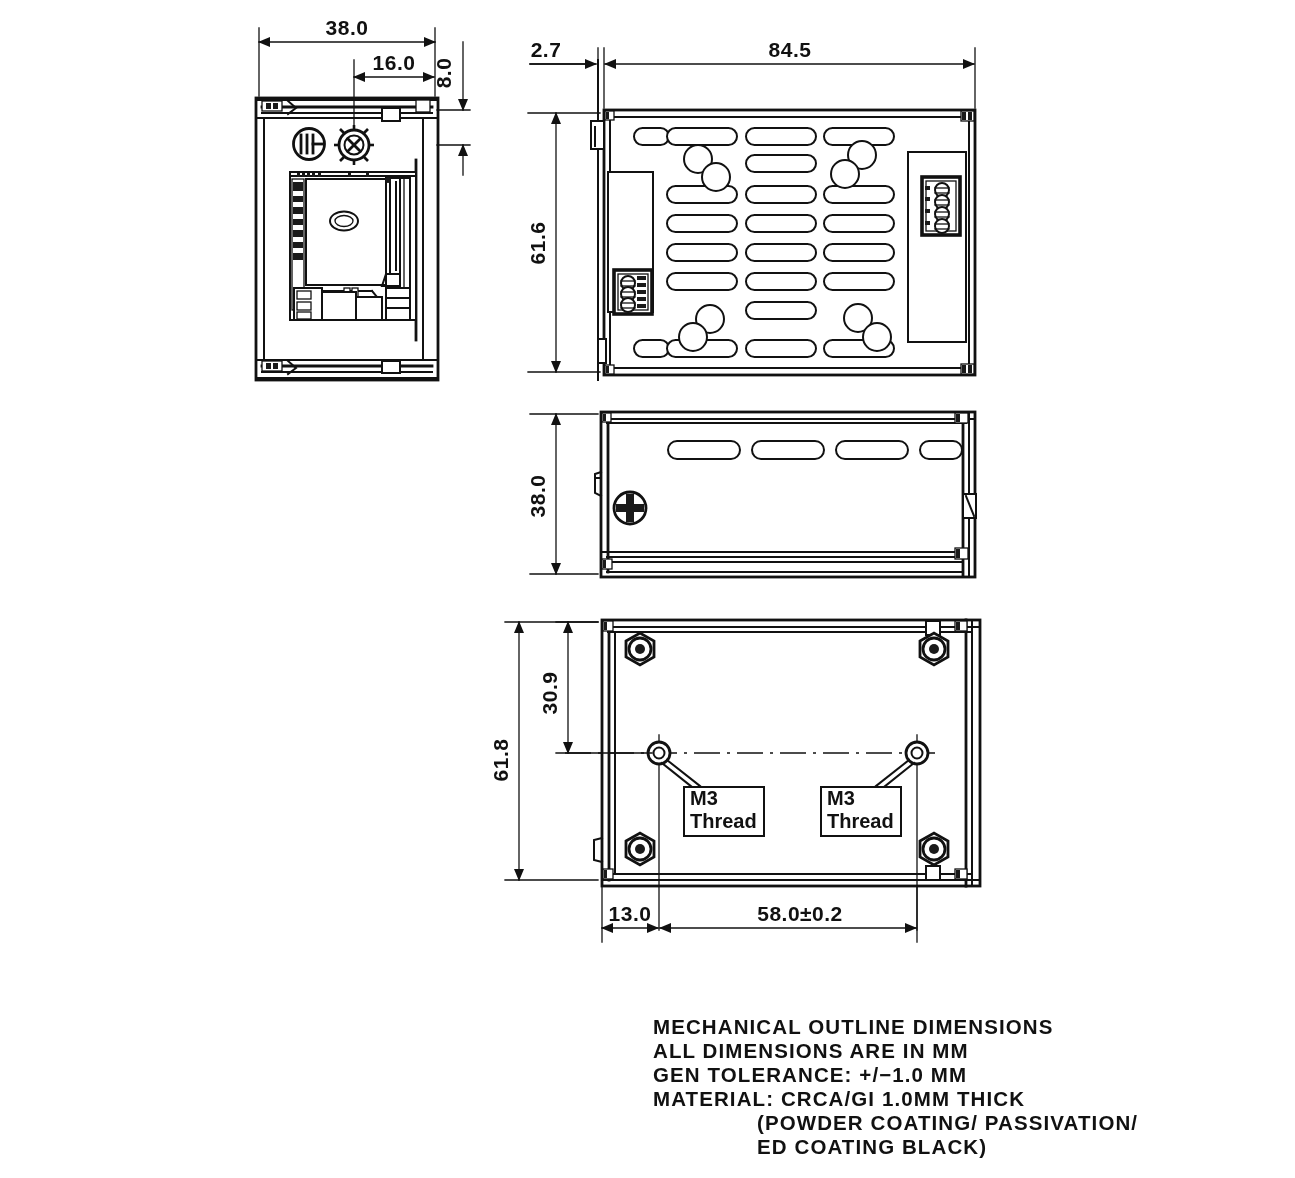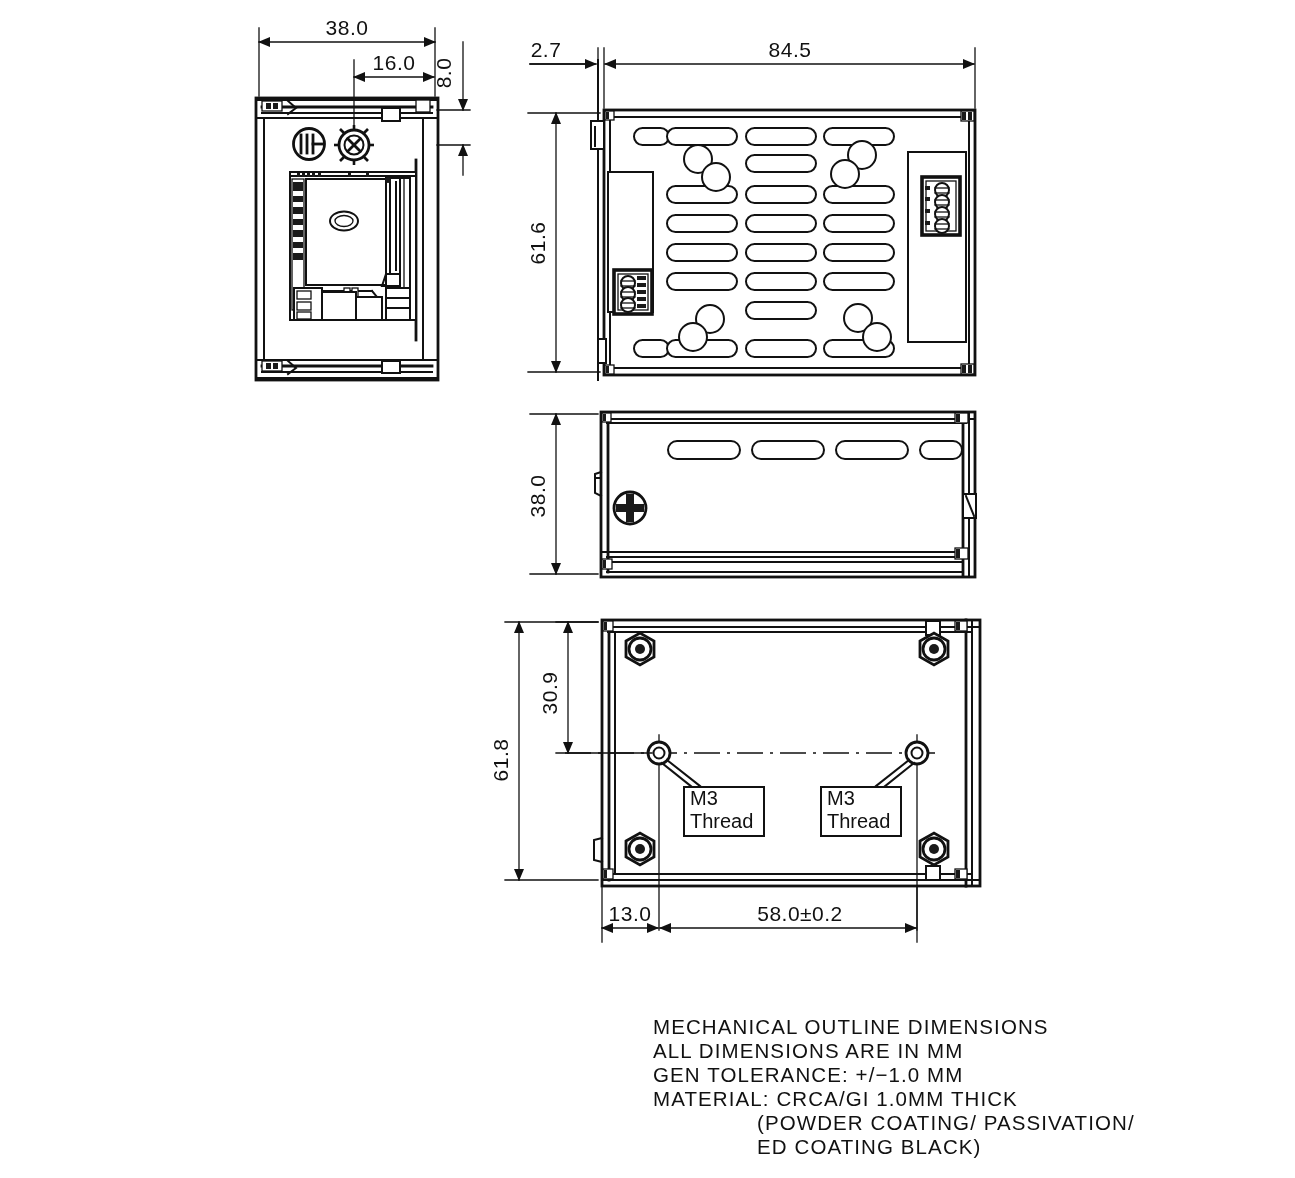--- a/index.html
+++ b/index.html
@@ -2,21 +2,21 @@
 <html><head>
 <meta charset="utf-8">
 <title>Mechanical Outline Drawing</title>
 <style>
   html,body{margin:0;padding:0;background:#ffffff;}
   body{
     width:1295px;height:1178px;position:relative;overflow:hidden;
     font-family:"Liberation Sans", sans-serif;
     color:#1a1a1a;
   }
-  #sheet{position:absolute;inset:0;}
+  #sheet{position:absolute;inset:0;font-weight:bold;}
   svg{display:block;}
   .dimtext{
     font-family:"Liberation Sans", sans-serif;
     font-size:21px;
     fill:#111111;
     letter-spacing:0.5px;
   }
   .notetext{
     font-family:"Liberation Sans", sans-serif;
     font-size:20.5px;

